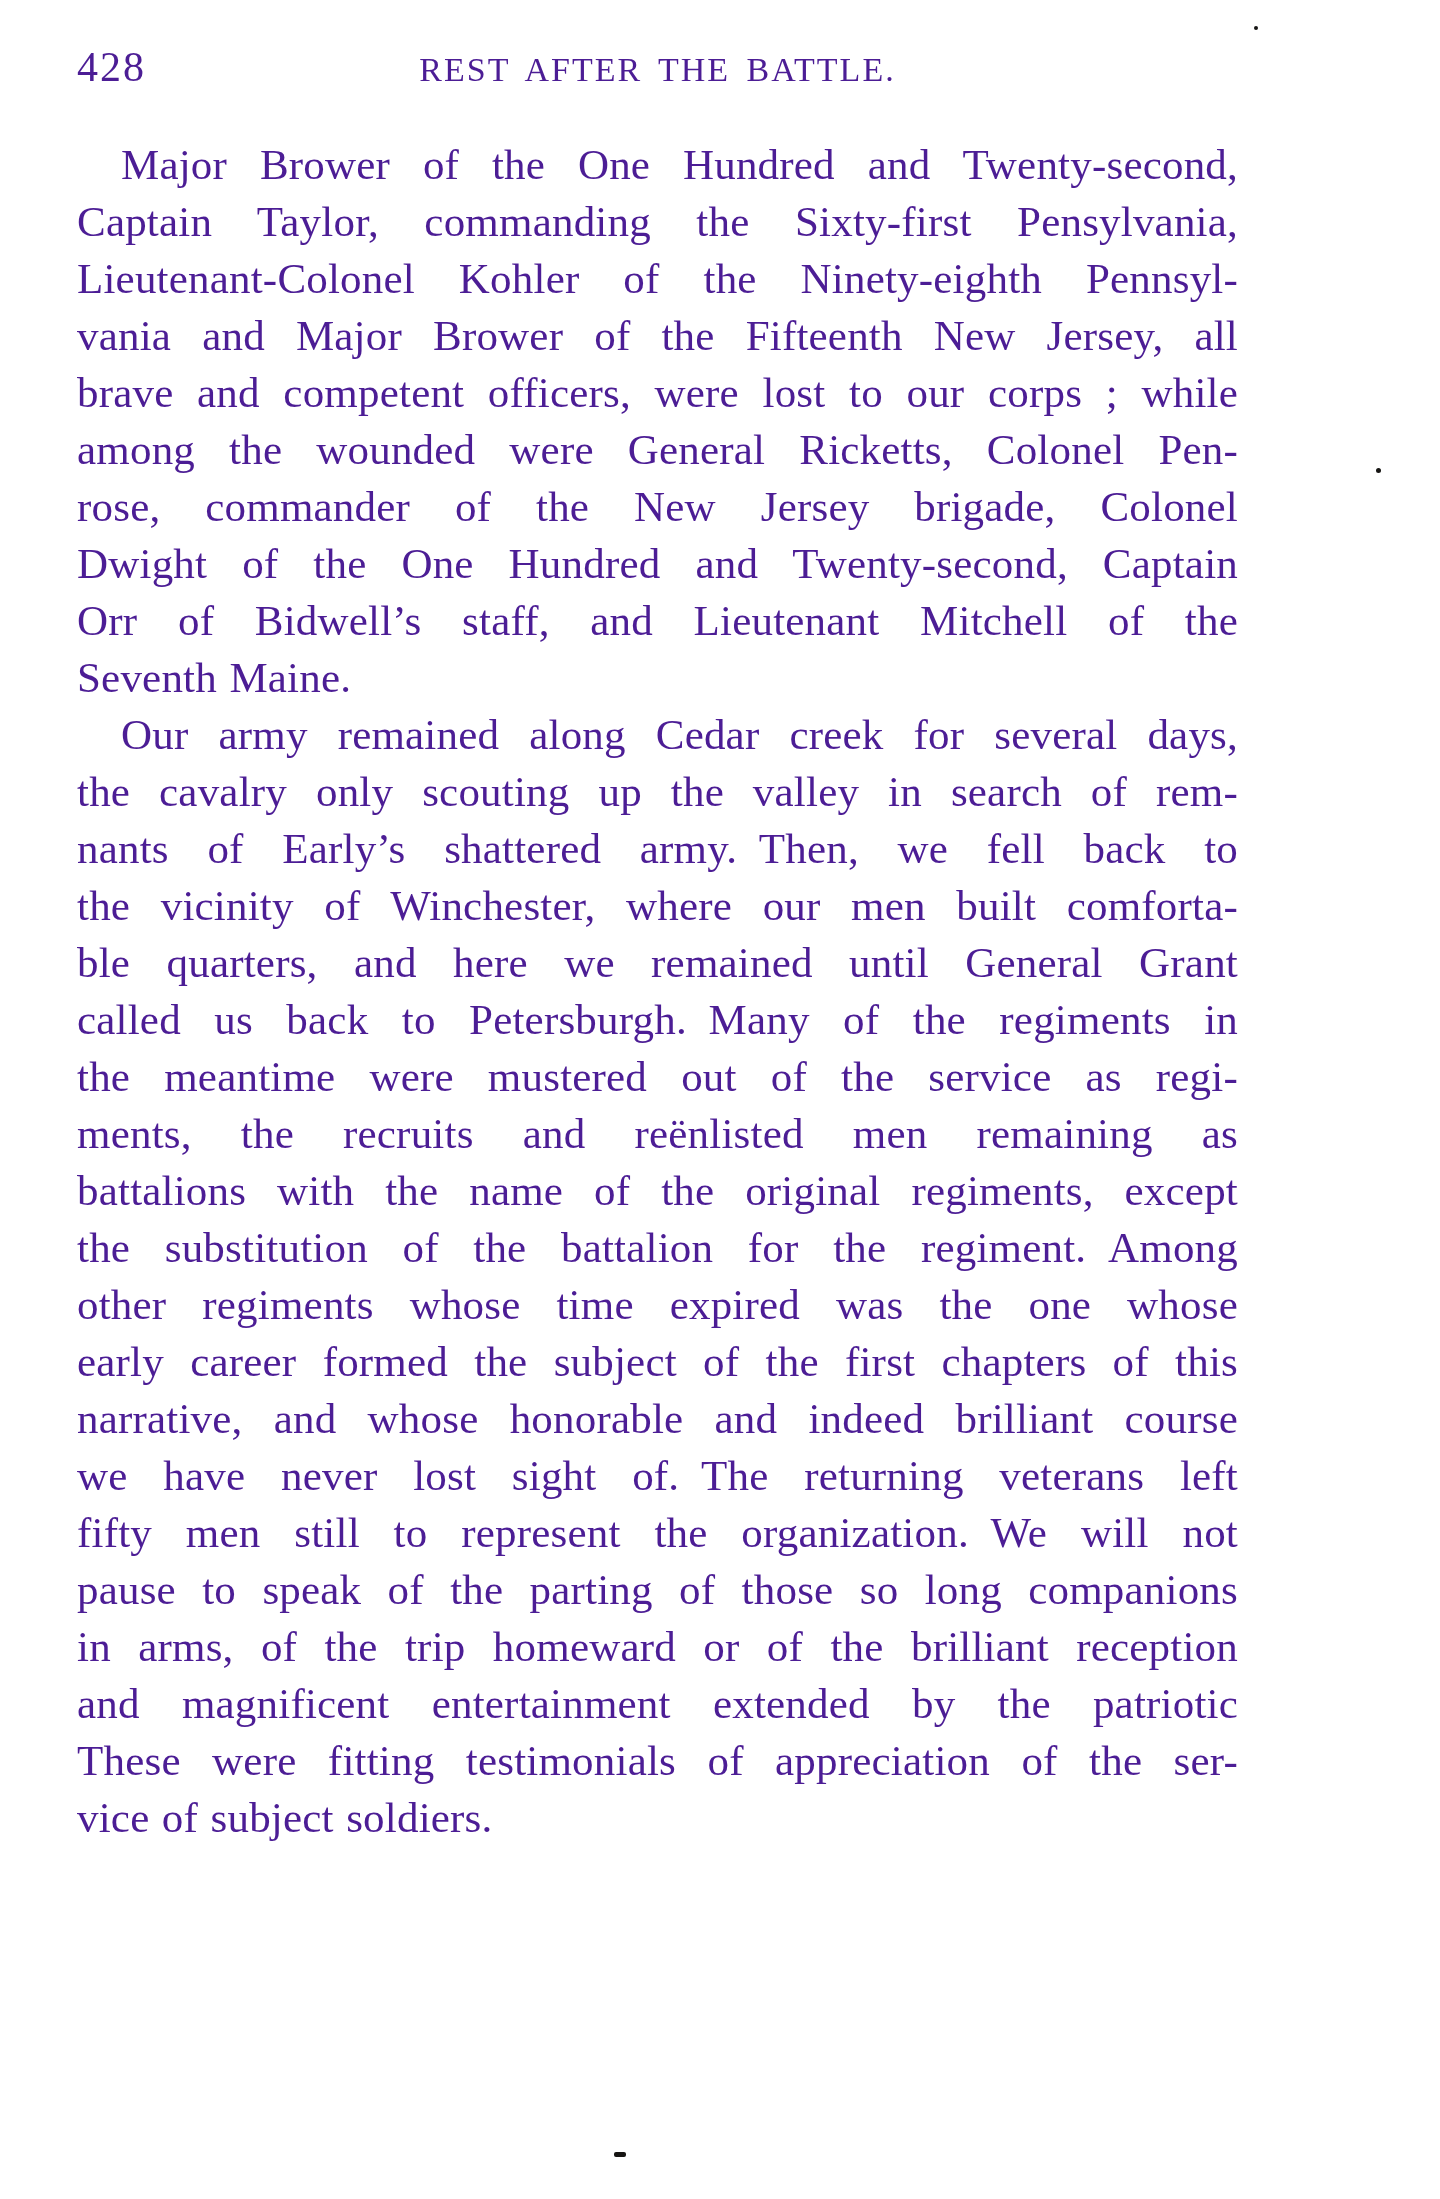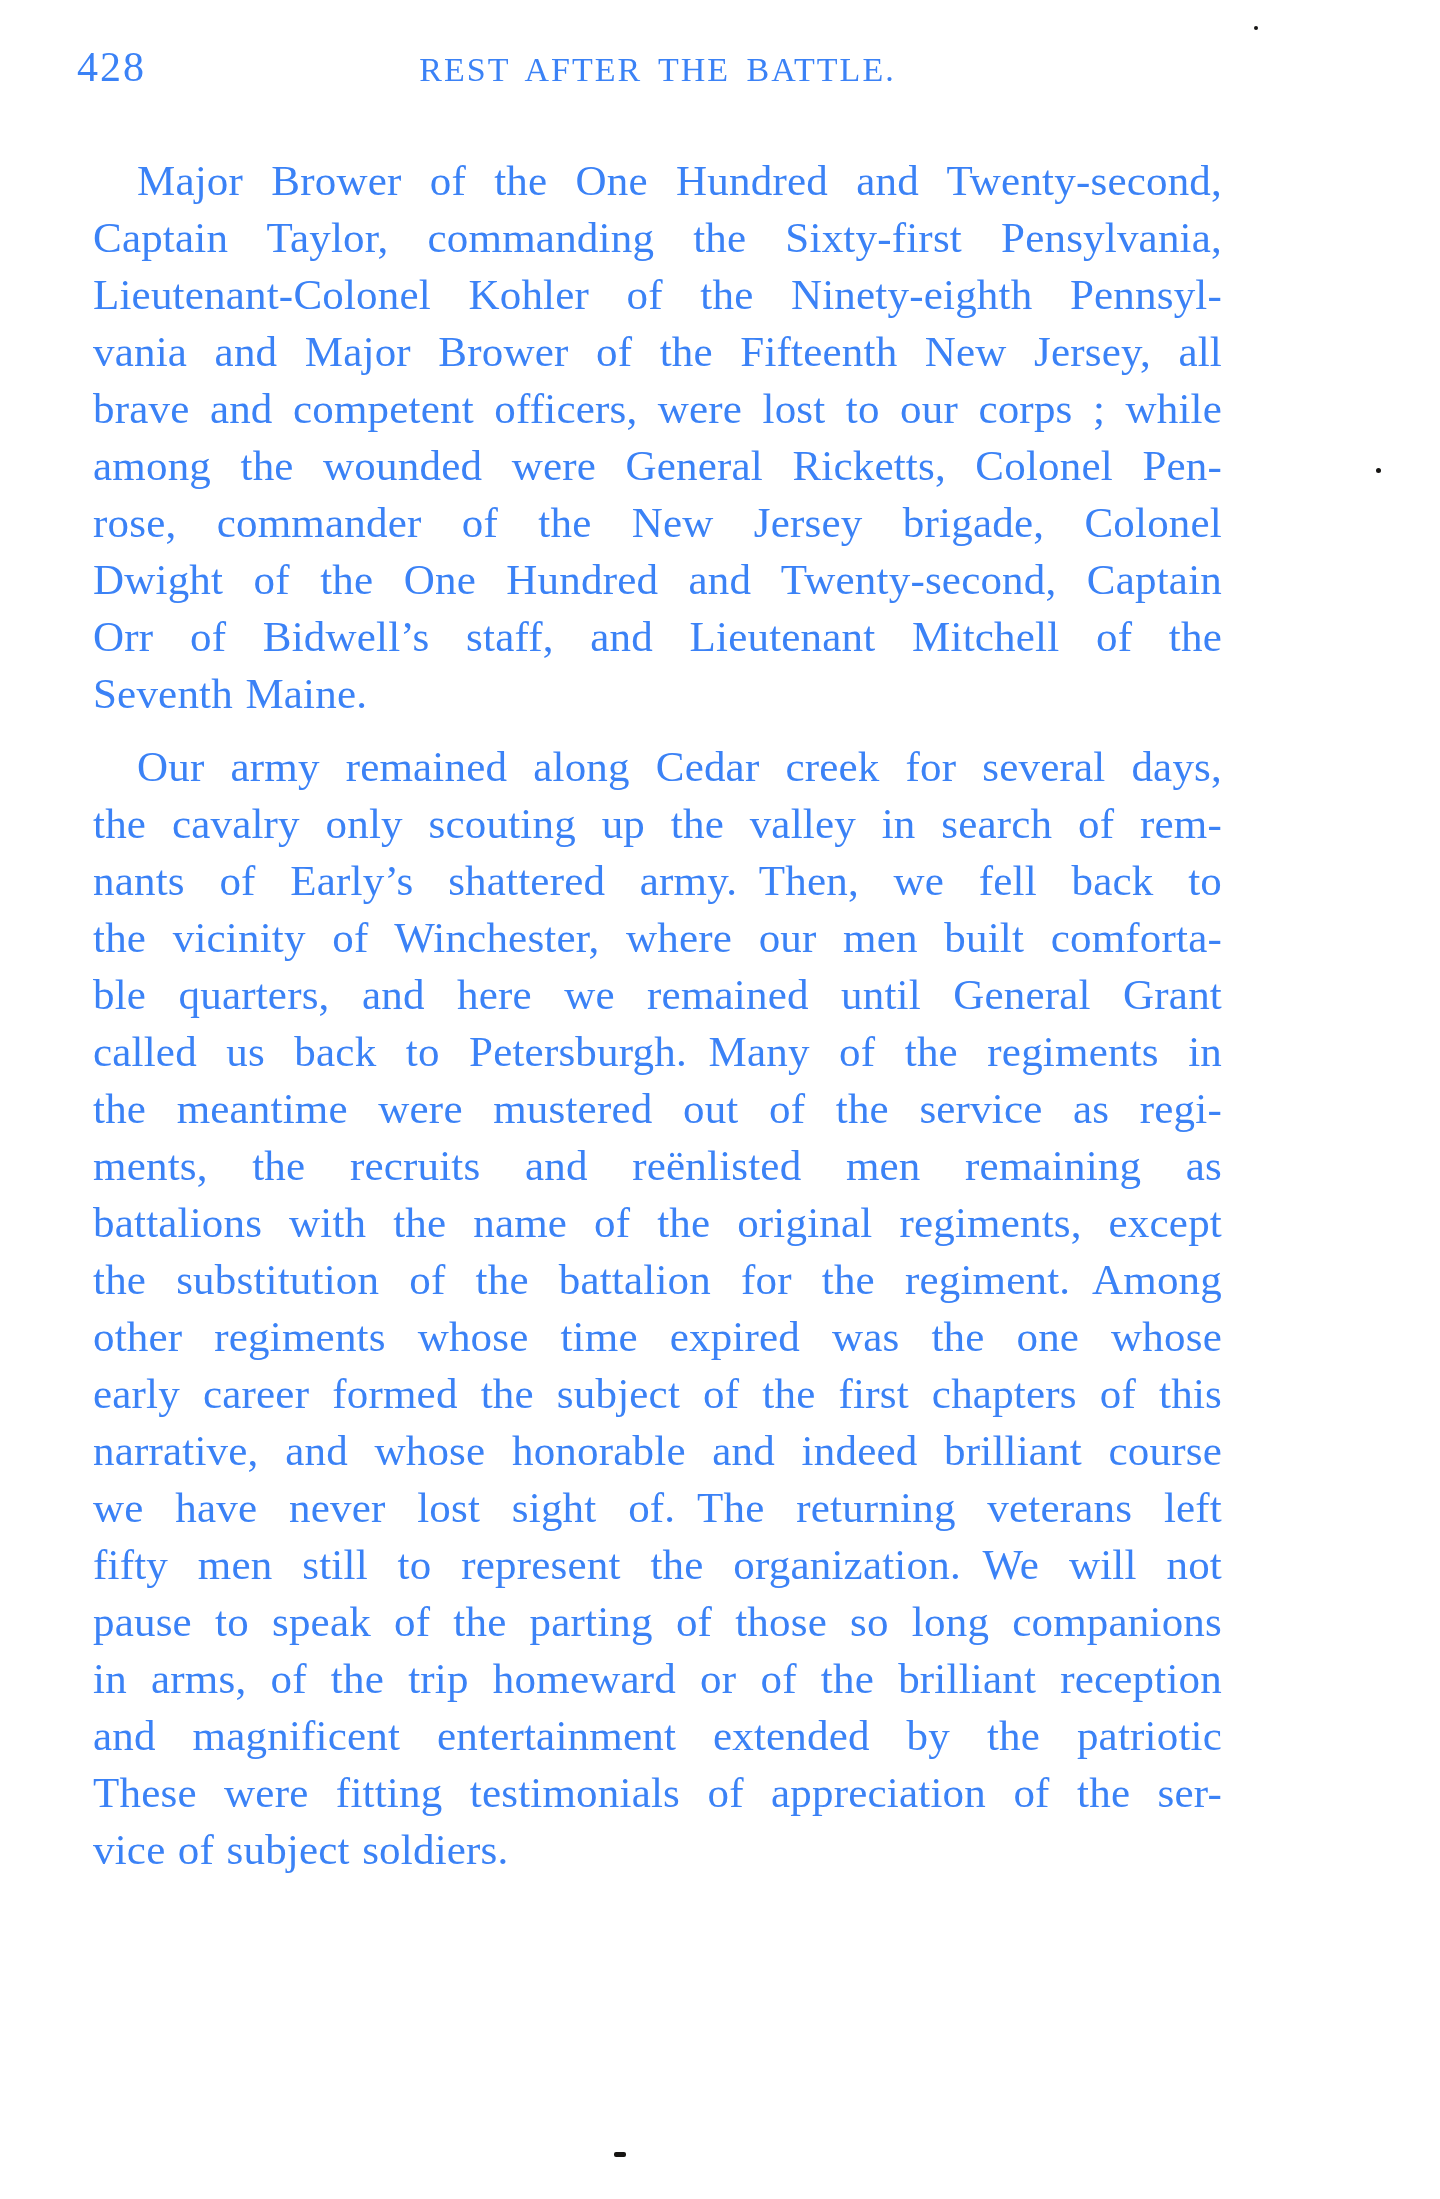--- a/index.html
+++ b/index.html
@@ -1,21 +1,21 @@
 <!DOCTYPE html>
 <html><head>
 <meta charset="utf-8">
 <style>
   html, body { margin: 0; padding: 0; background: #ffffff; }
   .page {
     position: relative;
     width: 1440px;
     height: 2199px;
     background: #ffffff;
-    color: #3b82f6;
+    color: #4c1d95;
     font-family: "Liberation Serif", "DejaVu Serif", serif;
     overflow: hidden;
   }
   .pagenum {
     position: absolute;
     left: 77px;
     top: 46px;
     font-size: 42px;
     line-height: 1;
     letter-spacing: 2px;
@@ -34,21 +34,21 @@
   .textblock {
     position: absolute;
     left: 77px;
     top: 136px;
     width: 1161px;
     font-size: 43px;
     line-height: 57px;
     word-spacing: 1.5px;
     letter-spacing: 0.2px;
   }
-  .para { margin: 16px; padding: 0; }
+  .para { margin: 0; padding: 0; }
   .line {
     text-align: justify;
     text-align-last: justify;
   }
   .line.indent { text-indent: 44px; }
   .line.para-end { text-align-last: left; }
   .speck {
     position: absolute;
     background: #161513;
     border-radius: 50%;

